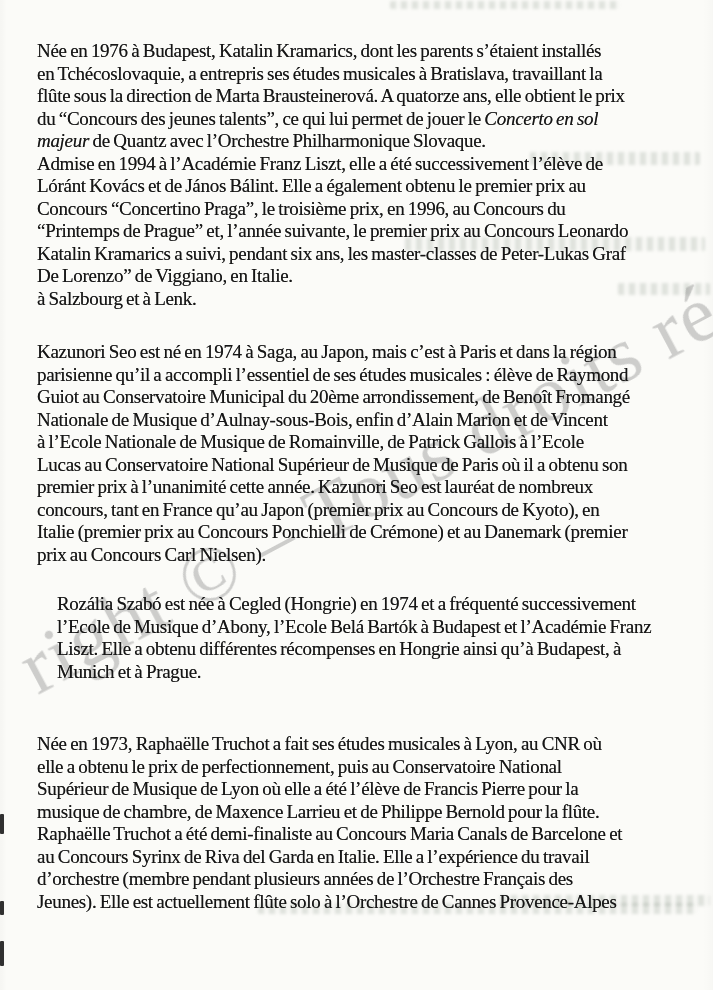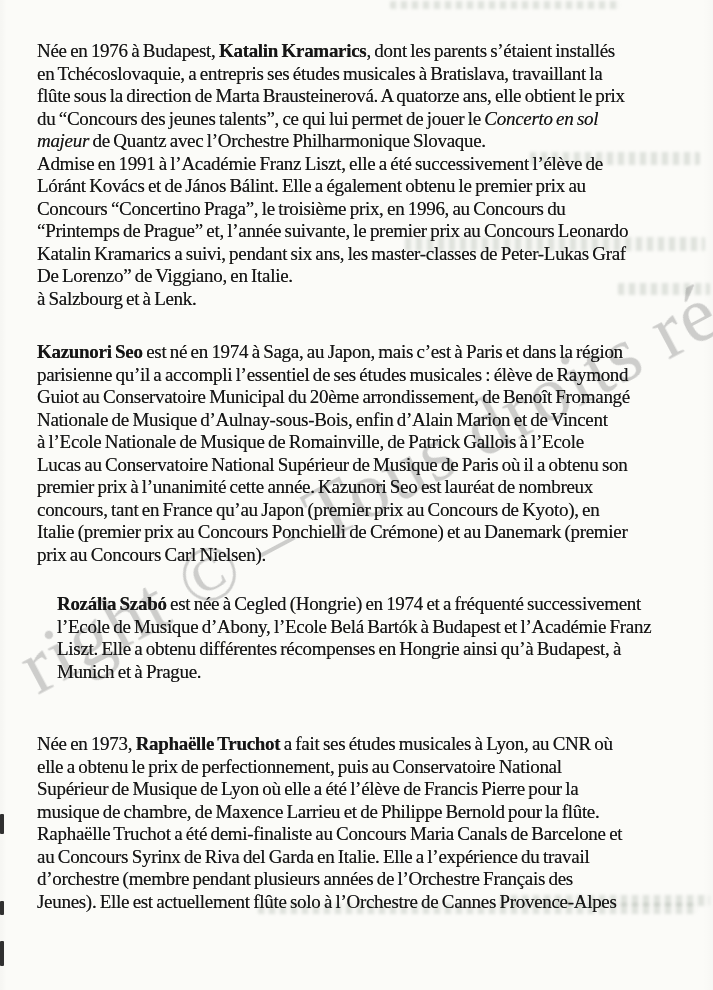--- a/index.html
+++ b/index.html
@@ -15,21 +15,21 @@
       linear-gradient(270deg, rgba(0,0,0,0.015) 0px, rgba(0,0,0,0) 10px),
       #fbfbf8;
   }
   .doc{
     position:absolute;left:37px;top:40px;width:662px;z-index:2;
     color:#161616;font-size:19px;line-height:22.5px;
     letter-spacing:-0.3px;word-spacing:-1px;
     text-shadow:0 0 0.6px rgba(25,25,25,0.65);
   }
   .line{white-space:nowrap;height:22.5px;}
-  .bold{font-weight:bold;}
+  .bold{font-weight:normal;}
   .italic{font-style:italic;}
   .paragraph:nth-child(2){margin-top:31px;}
   .paragraph:nth-child(3){margin-top:27px;margin-left:20px;}
   .paragraph:nth-child(4){margin-top:50px;}
   .watermark{
     position:absolute;left:4px;top:632px;z-index:1;
     transform:rotate(-28deg);transform-origin:0 0;
     font-size:78px;letter-spacing:2px;white-space:nowrap;
     color:rgba(128,128,128,0.38);
     filter:blur(0.5px);
@@ -60,21 +60,21 @@
   <div class="edge-mark" style="top:901px;height:14px;"></div>
   <div class="edge-mark" style="top:941px;height:25px;"></div>
 
   <div class="doc">
       <div class="paragraph">
         <div class="line"><span>Née en 1976 à Budapest, </span><span class="bold">Katalin Kramarics</span><span>, dont les parents s’étaient installés</span></div>
         <div class="line"><span>en Tchécoslovaquie, a entrepris ses études musicales à Bratislava, travaillant la</span></div>
         <div class="line"><span>flûte sous la direction de Marta Brausteinerová. A quatorze ans, elle obtient le prix</span></div>
         <div class="line"><span>du “Concours des jeunes talents”, ce qui lui permet de jouer le </span><span class="italic">Concerto en sol</span></div>
         <div class="line"><span class="italic">majeur</span><span> de Quantz avec l’Orchestre Philharmonique Slovaque.</span></div>
-        <div class="line"><span>Admise en 1991 à l’Académie Franz Liszt, elle a été successivement l’élève de</span></div>
+        <div class="line"><span>Admise en 1994 à l’Académie Franz Liszt, elle a été successivement l’élève de</span></div>
         <div class="line"><span>Lóránt Kovács et de János Bálint. Elle a également obtenu le premier prix au</span></div>
         <div class="line"><span>Concours “Concertino Praga”, le troisième prix, en 1996, au Concours du</span></div>
         <div class="line"><span>“Printemps de Prague” et, l’année suivante, le premier prix au Concours Leonardo</span></div>
         <div class="line"><span>Katalin Kramarics a suivi, pendant six ans, les master-classes de Peter-Lukas Graf</span></div>
         <div class="line"><span>De Lorenzo” de Viggiano, en Italie.</span></div>
         <div class="line"><span>à Salzbourg et à Lenk.</span></div>
       </div>
       <div class="paragraph">
         <div class="line"><span class="bold">Kazunori Seo</span><span> est né en 1974 à Saga, au Japon, mais c’est à Paris et dans la région</span></div>
         <div class="line"><span>parisienne qu’il a accompli l’essentiel de ses études musicales : élève de Raymond</span></div>

